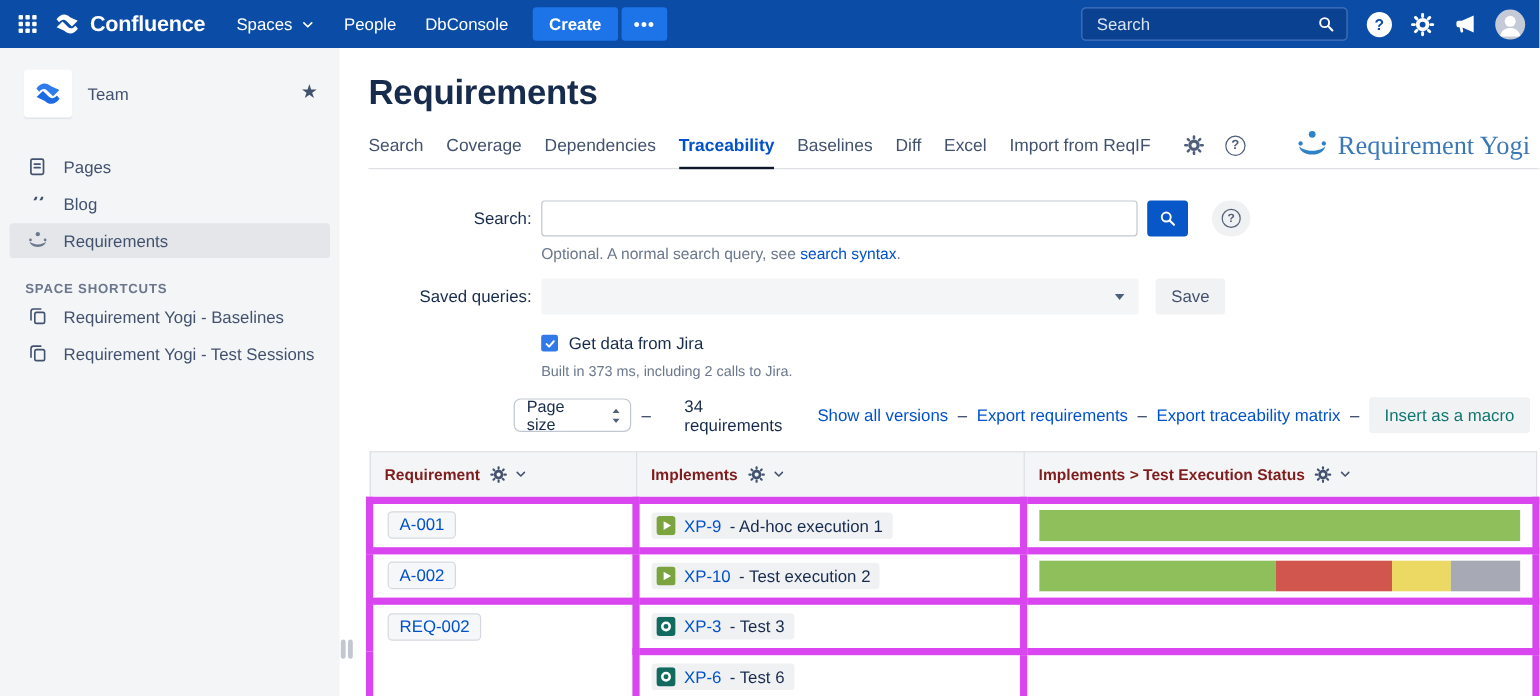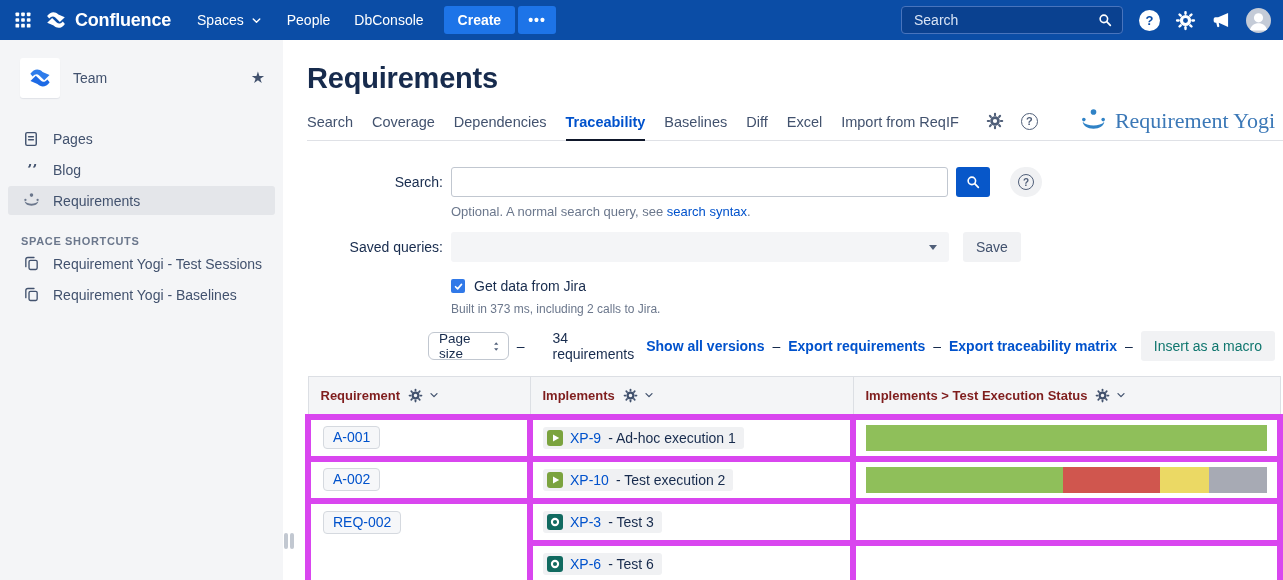--- a/index.html
+++ b/index.html
@@ -71,21 +71,21 @@
   .caret-down { width:0; height:0; border-left:4.5px solid transparent; border-right:4.5px solid transparent; border-top:5.5px solid #505f79; }
   .save-btn { height:30px; padding:0 13px; background:#f1f2f4; border-radius:3px; margin-left:14px; font-size:14px; color:#42526e; display:flex; align-items:center; }
   .checkbox-row { margin:16px 0 0 144px; display:flex; align-items:center; gap:9px; font-size:14px; color:#172b4d; cursor:pointer; }
   .checkbox { width:14px; height:14px; background:#3179e8; border-radius:2px; display:flex; align-items:center; justify-content:center; flex:none; }
   .build-info { margin:8px 0 0 144px; font-size:12px; color:#6b778c; }
 
   .toolbar { display:flex; align-items:center; margin:14px 0 0 121px; font-size:14px; gap:8px; }
   .page-size-select { height:28px; border:1px solid #c1c7d0; border-radius:6px; background:#fff; display:flex; align-items:center; gap:12px; padding:0 8px 0 10px; font-size:13.5px; color:#172b4d; cursor:pointer; }
   .toolbar .dash { color:#172b4d; }
   .toolbar .count { margin:0 4px 0 20px; color:#172b4d; }
-  .toolbar a { color:#0052cc; text-decoration:none; white-space:nowrap;font-weight:bold; }
+  .toolbar a { color:#0052cc; text-decoration:none; white-space:nowrap; }
   .insert-btn { margin-left:auto; height:30px; padding:0 13px; background:#f1f2f4; border-radius:3px; font-size:14px; color:#0f766e; display:flex; align-items:center; white-space:nowrap; }
 
   
   .req-table { border-collapse:collapse; margin-top:14px; margin-left:-2px; width:calc(100% + 10px); table-layout:fixed; }
   .req-table th { background:#f4f5f7; border:1px solid #dcdfe4; height:40px; padding:0 12px; text-align:left; }
   .th-inner { display:flex; align-items:center; gap:8px; font-size:13px; font-weight:700; color:#7f1d1d; white-space:nowrap; overflow:hidden; }
   .th-icons { display:flex; align-items:center; gap:5px; color:#42526e; }
   .req-table td { border:6px solid #d946ef; height:37px; padding:0 10px; vertical-align:middle; }
   td.req-cell { padding-left:12px; }
   td.req-rowspan { vertical-align:top; padding-top:7px; }
@@ -241,29 +241,29 @@
         <span>Requirements</span>
       </div>
 
       <div class="shortcut-header">SPACE SHORTCUTS</div>
       <div class="side-item">
         <span class="sicon">
           <svg width="17" height="17" viewBox="0 0 24 24">
               <use href="#copy"></use>
             </svg>
         </span>
-        <span>Requirement Yogi - Test Sessions</span>
+        <span>Requirement Yogi - Baselines</span>
       </div>
       <div class="side-item">
         <span class="sicon">
           <svg width="17" height="17" viewBox="0 0 24 24">
               <use href="#copy"></use>
             </svg>
         </span>
-        <span>Requirement Yogi - Baselines</span>
+        <span>Requirement Yogi - Test Sessions</span>
       </div>
     </nav>
   </aside>
 
   <span class="resize-grip">
       <span></span>
       <span></span>
     </span>
 
   <main class="content">

